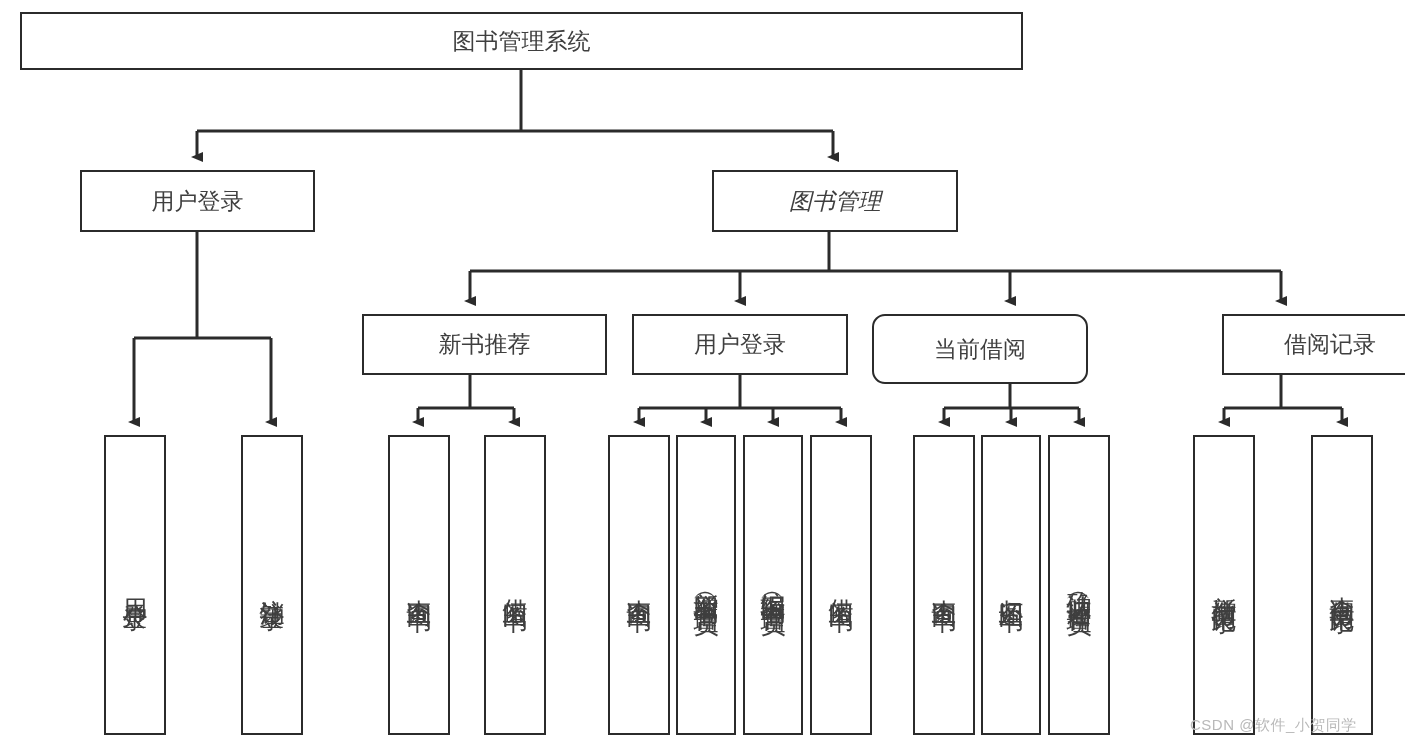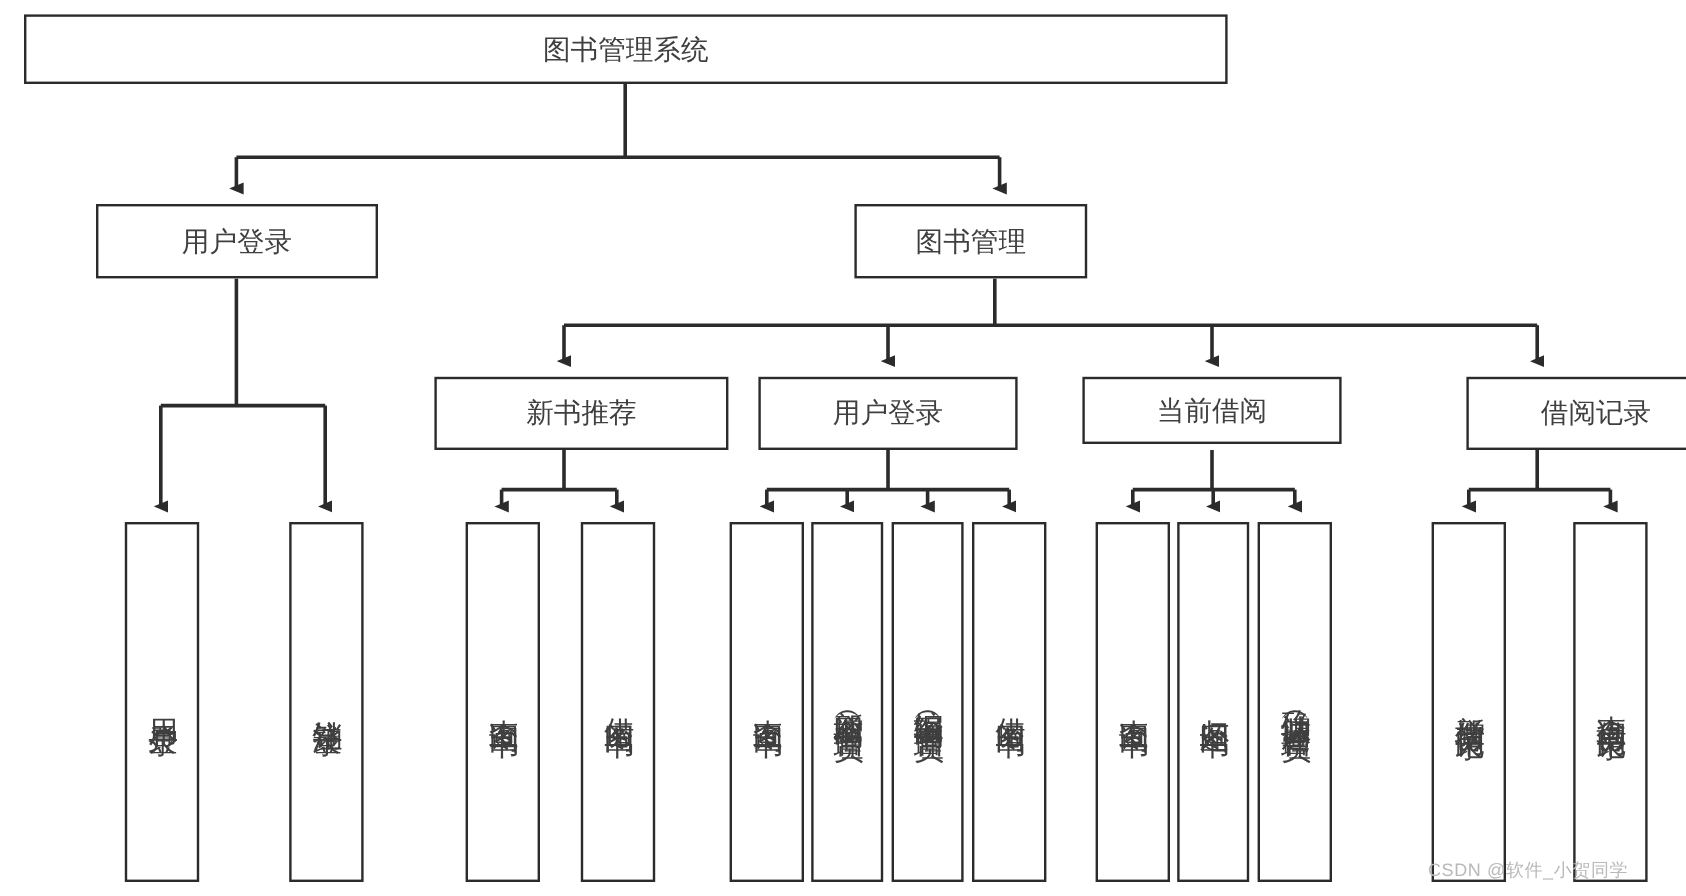--- a/index.html
+++ b/index.html
@@ -121,31 +121,31 @@
     </g>
   </svg>
 
   <div class="node h-node" style="left:20px; top:12px; width:1003px; height:58px;">
     <span class="node-label">图书管理系统</span>
   </div>
 
   <div class="node h-node" style="left:80px; top:170px; width:235px; height:62px;">
     <span class="node-label">用户登录</span>
   </div>
-  <div class="node h-node" style="left:712px; top:170px; width:194px; height:62px;">
+  <div class="node h-node" style="left:712px; top:170px; width:246px; height:62px;font-style:italic;">
     <span class="node-label">图书管理</span>
   </div>
 
   <div class="node h-node" style="left:362px; top:314px; width:245px; height:61px;">
     <span class="node-label">新书推荐</span>
   </div>
   <div class="node h-node" style="left:632px; top:314px; width:216px; height:61px;">
     <span class="node-label">用户登录</span>
   </div>
-  <div class="node h-node" style="left:902px; top:314px; width:216px; height:56px;">
+  <div class="node h-node" style="left:872px; top:314px; width:216px; height:70px;border-radius:13px;">
     <span class="node-label">当前借阅</span>
   </div>
   <div class="node h-node" style="left:1222px; top:314px; width:216px; height:61px;">
     <span class="node-label">借阅记录</span>
   </div>
 
   <div class="node v-node" style="left:104px; top:435px; width:62px; height:300px;">
     <span class="node-label">用户登录</span>
   </div>
   <div class="node v-node" style="left:241px; top:435px; width:62px; height:300px;">

